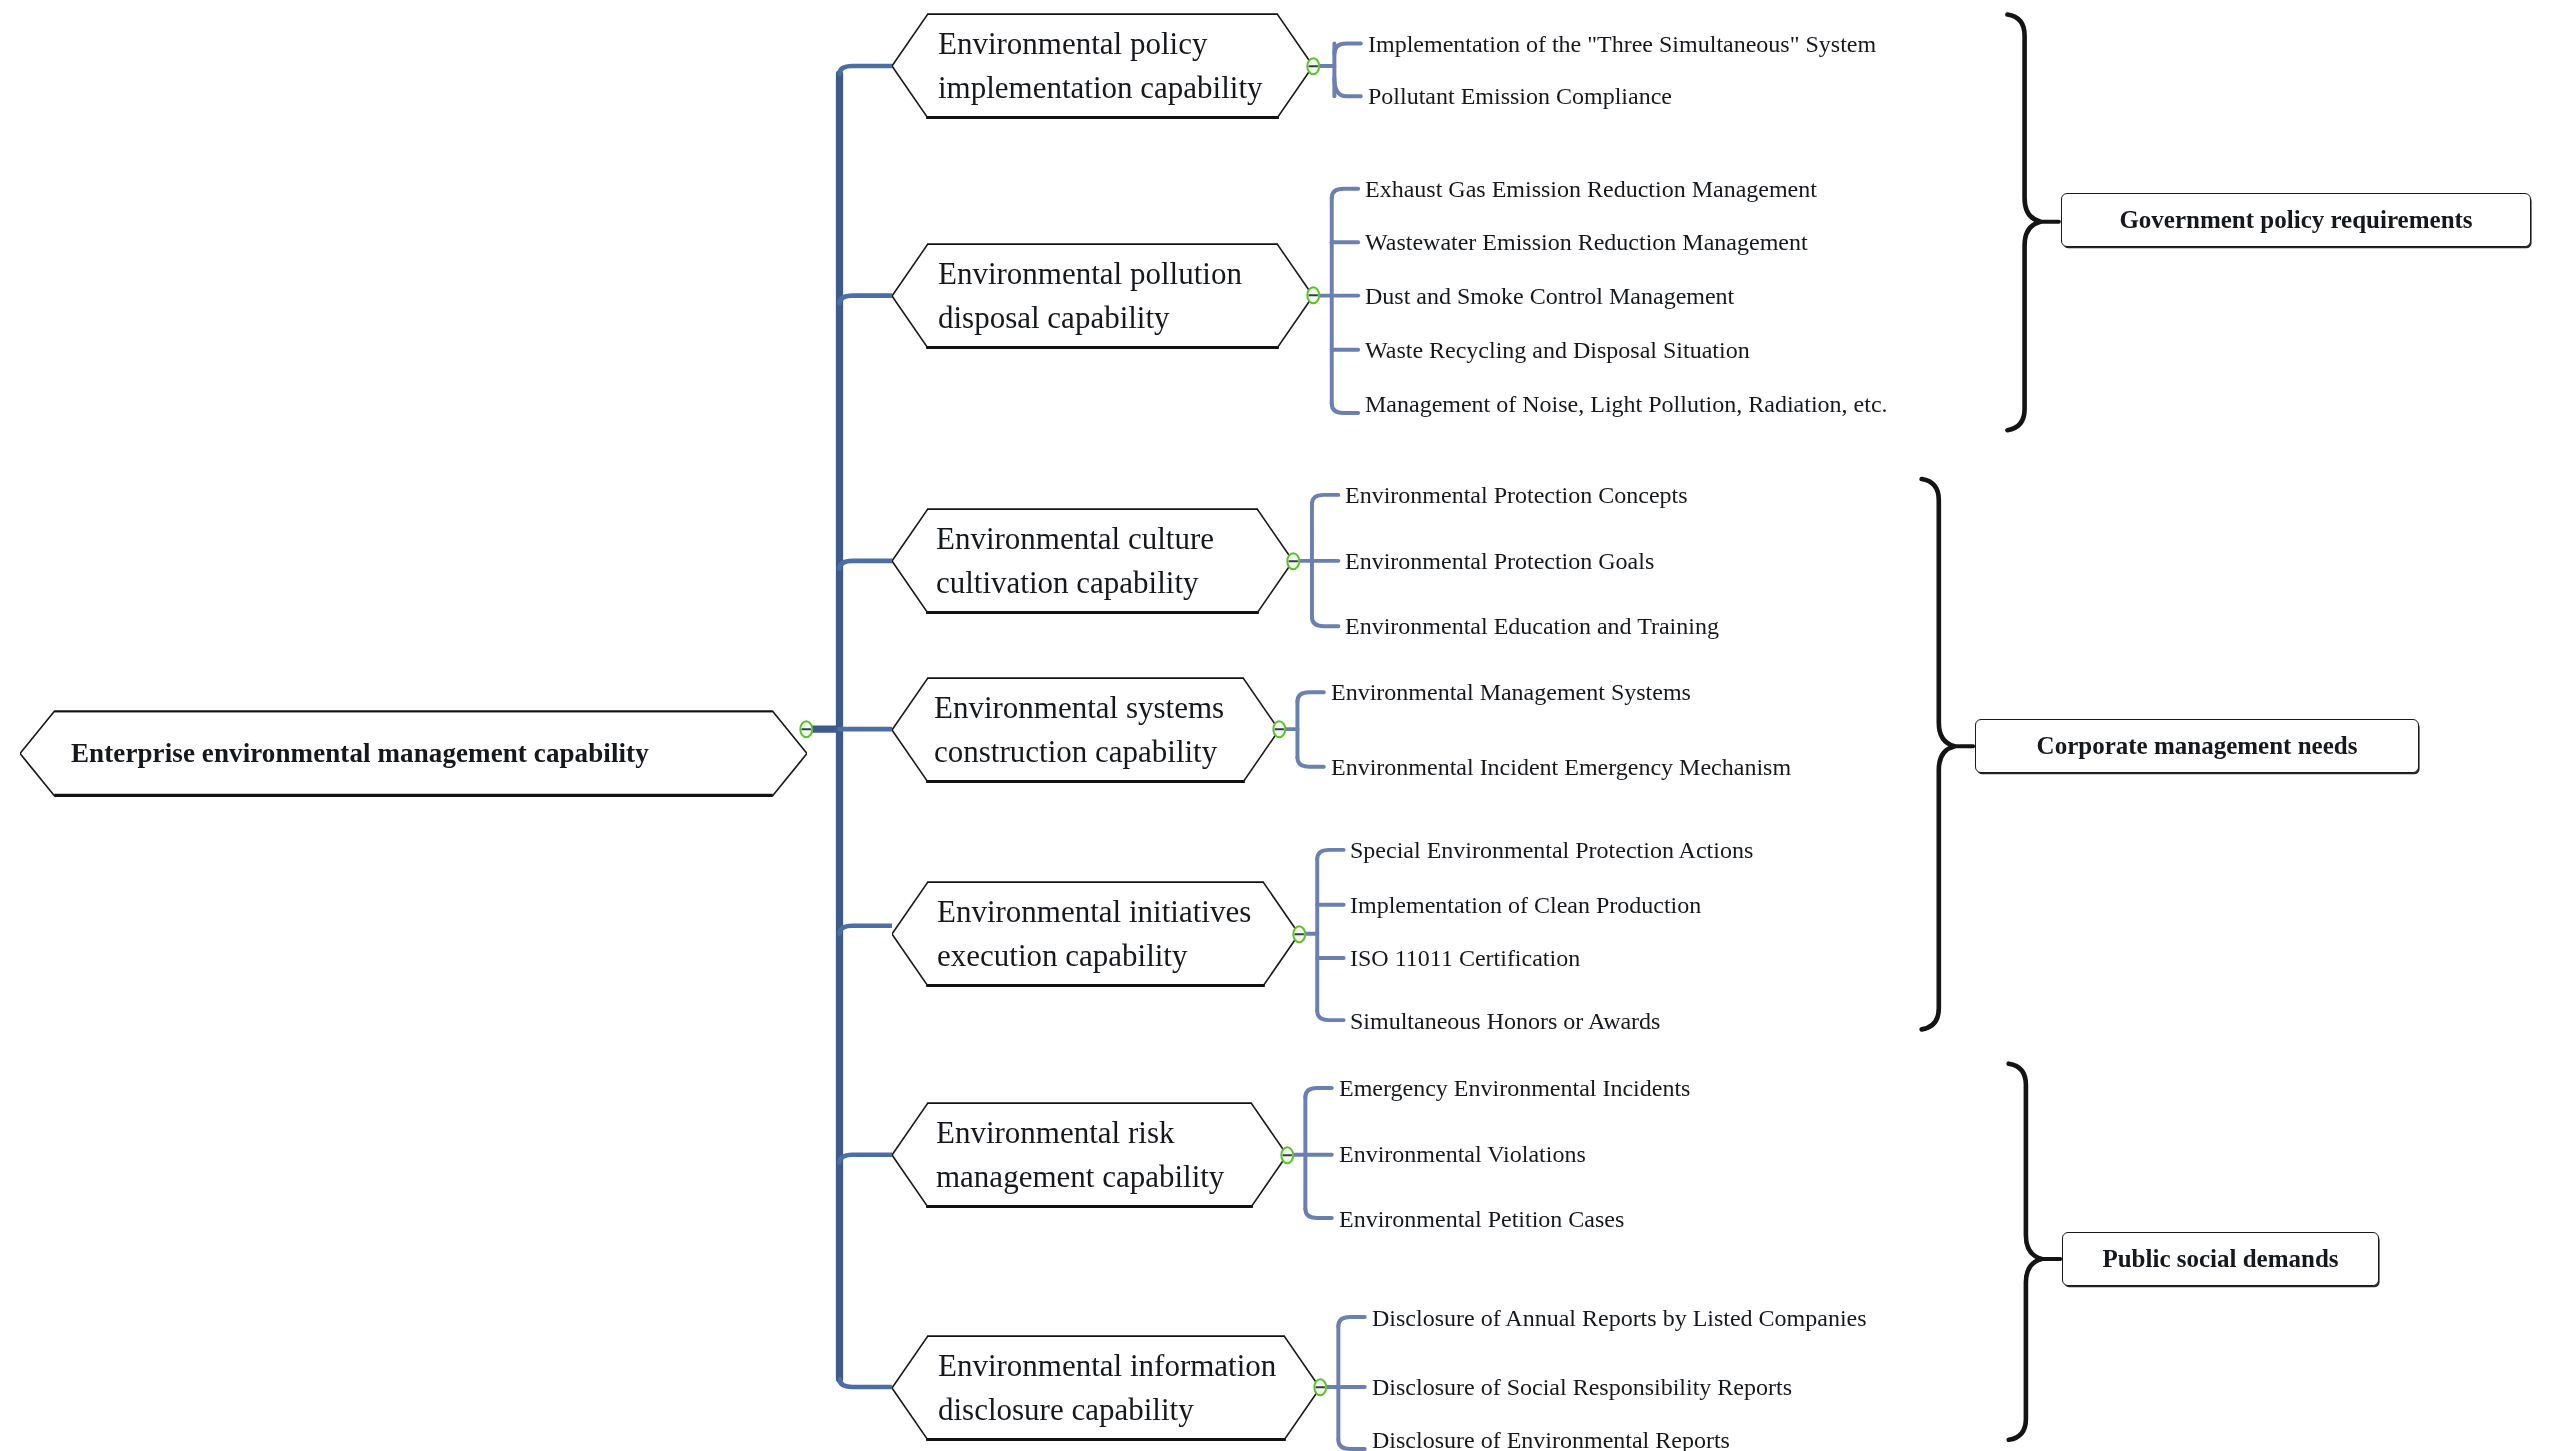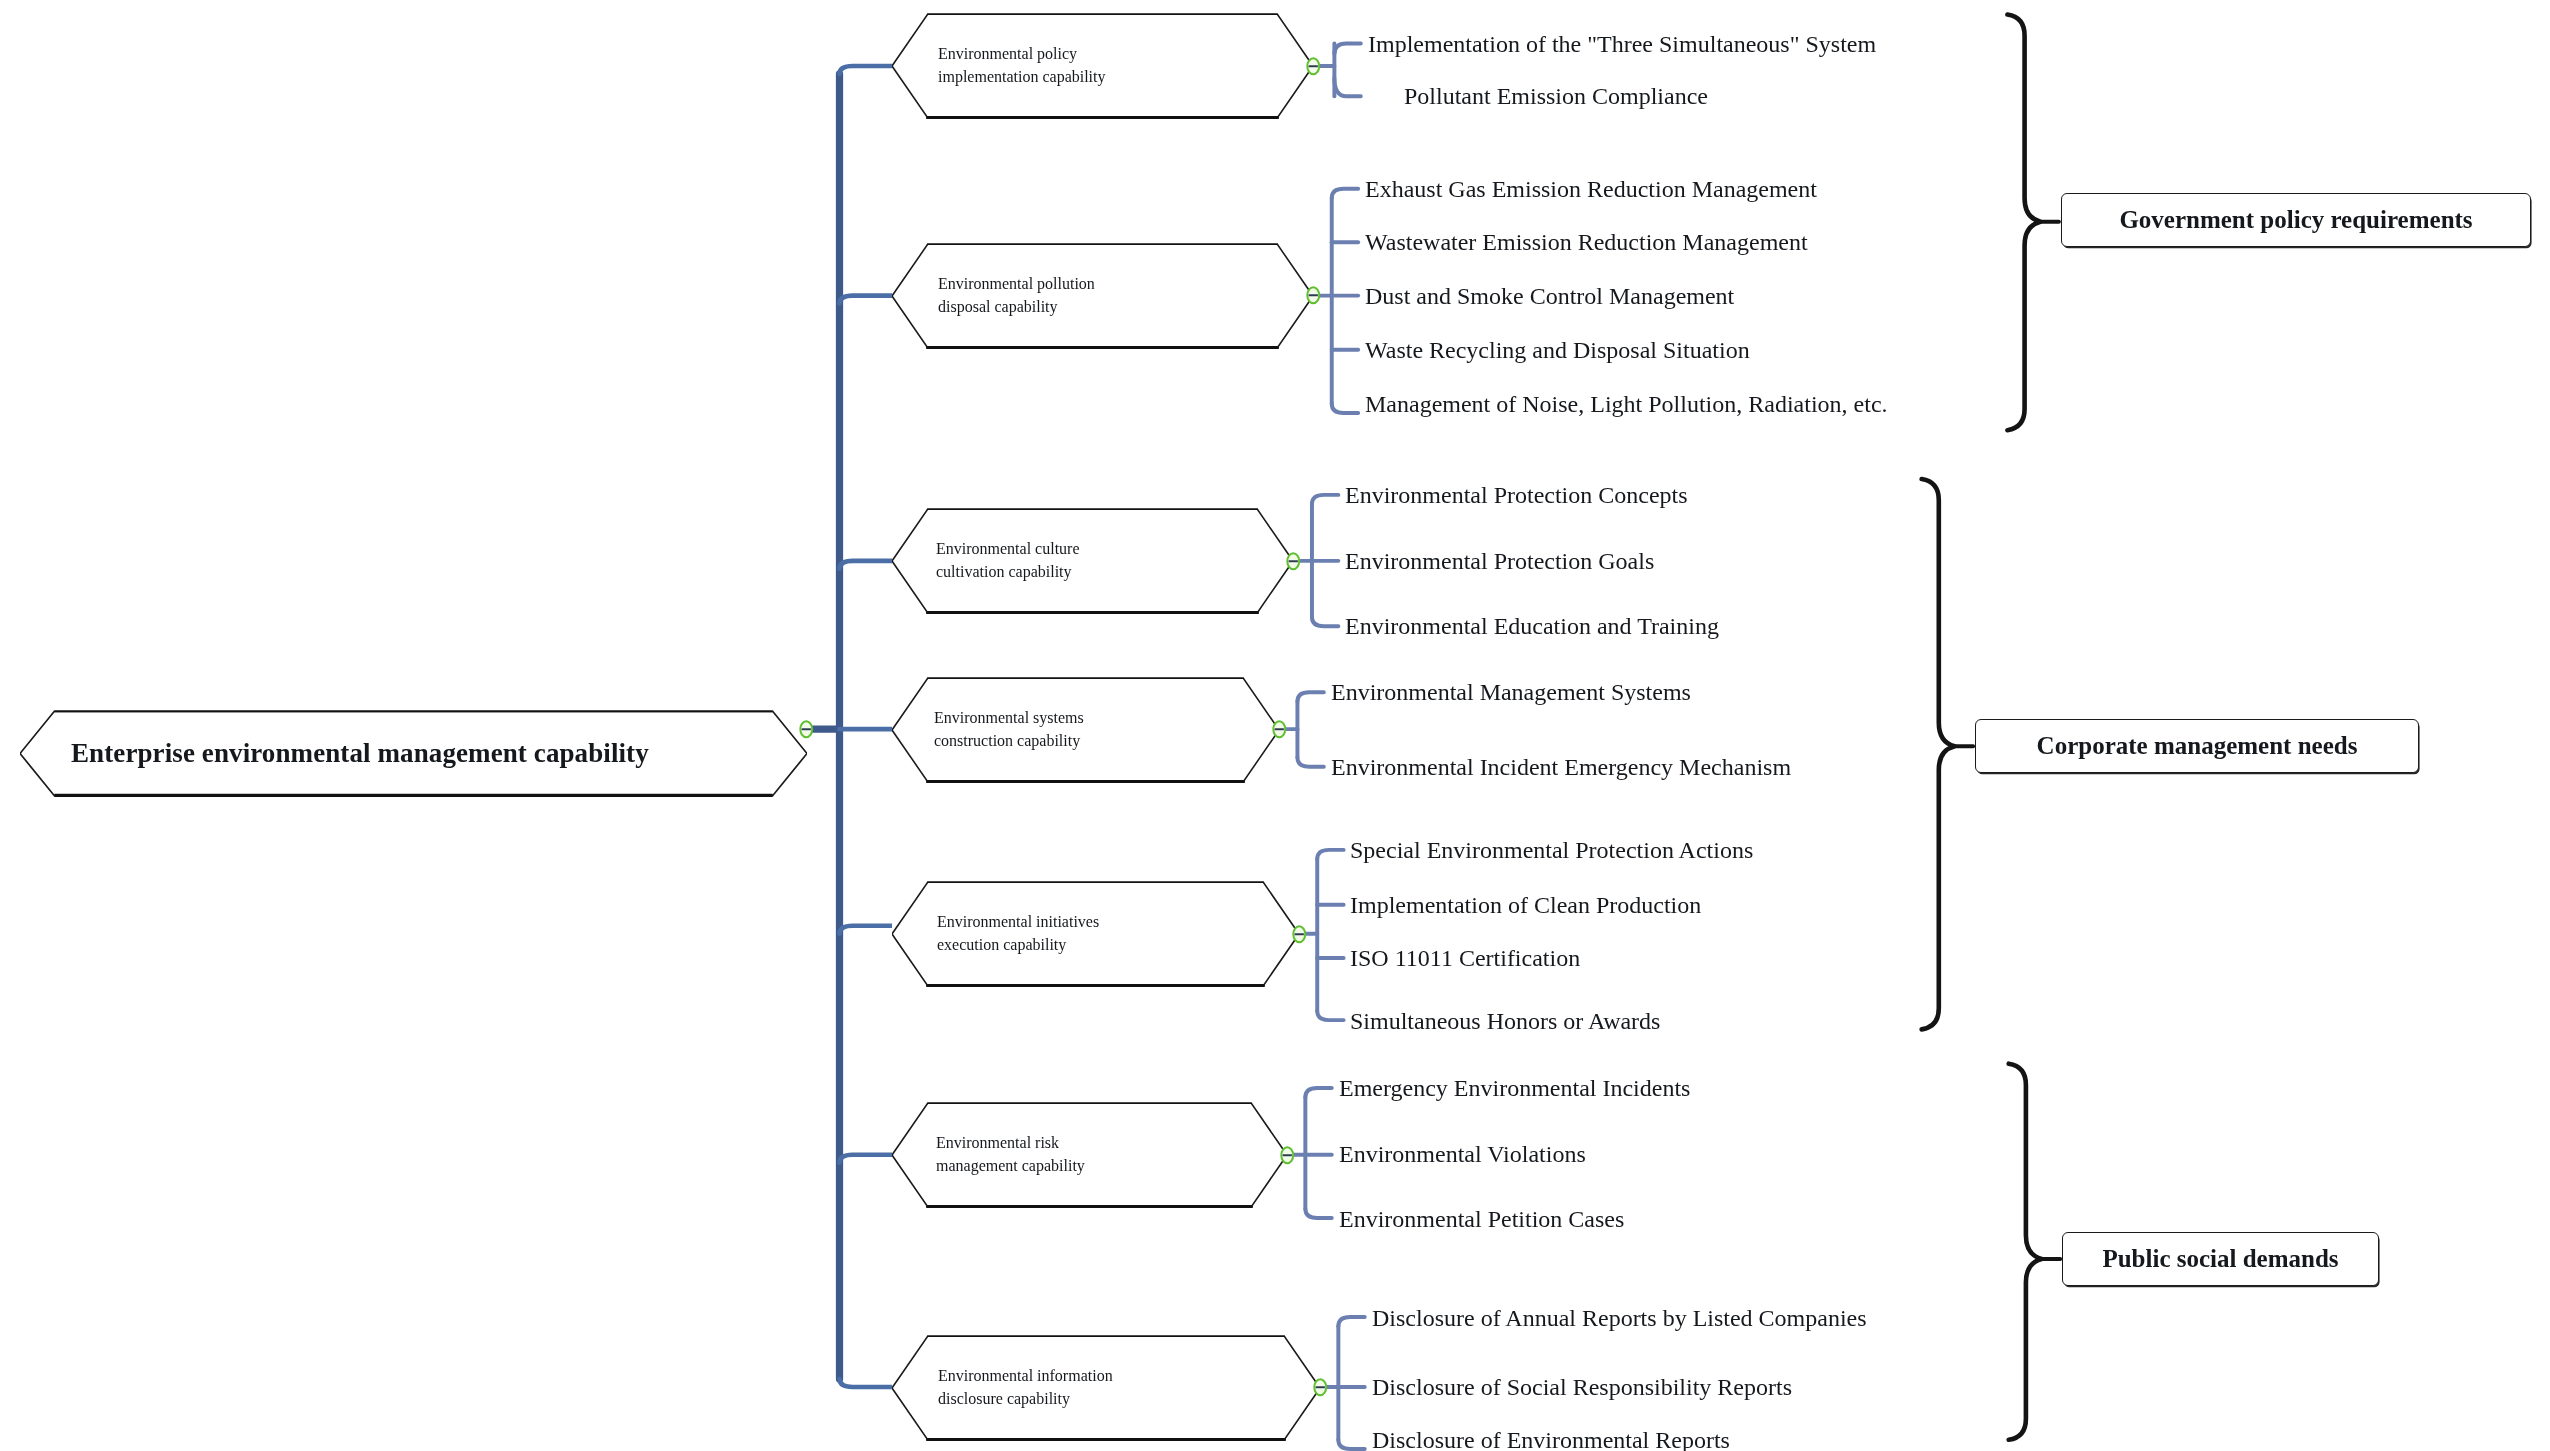--- a/index.html
+++ b/index.html
@@ -42,21 +42,21 @@
     color: #15181c;
     line-height: 1.42;
     white-space: pre-line;
   }
   .hex.root .hextext {
     font-weight: bold;
     font-size: 27px;
     letter-spacing: 0.1px;
   }
   .hex.branch .hextext {
-    font-size: 16px;
+    font-size: 31px;
   }
   
   .leaf {
     position: absolute;
     color: #15181c;
     font-size: 24px;
     white-space: nowrap;
     z-index: 3;
     line-height: 1;
   }
@@ -204,21 +204,21 @@
       <path d="M54,2 L584,2" stroke="#111111" stroke-width="2.4" fill="none"></path>
     </svg>
     <span class="hextext">Environmental policy
 implementation capability</span>
   </div>
   <svg class="toggle" style="left:1304px; top:57px;" viewBox="0 0 28 28">
     <ellipse cx="14" cy="14" rx="9" ry="12" fill="#f2fbe8" stroke="#5fbf2f" stroke-width="3"></ellipse>
     <line x1="7" y1="14" x2="21" y2="14" stroke="#2d3b52" stroke-width="3"></line>
   </svg>
   <div class="leaf" style="left:1368px; top:32px;">Implementation of the "Three Simultaneous" System</div>
-  <div class="leaf" style="left:1368px; top:84px;margin-left:36px;">Pollutant Emission Compliance</div>
+  <div class="leaf" style="left:1368px; top:84px;">Pollutant Emission Compliance</div>
 
   <div class="hex branch" style="left:892px; top:243px; width:421px; height:106px; padding-left:46px;">
     <svg class="hexbg" viewBox="0 0 638 160" preserveAspectRatio="none">
       <polygon points="0,80 54,2 584,2 638,80 584,158 54,158" fill="#ffffff" stroke="#1b1b1b" stroke-width="2.4"></polygon>
       <path d="M54,158 L584,158" stroke="#111111" stroke-width="5" fill="none"></path>
       <path d="M54,2 L584,2" stroke="#111111" stroke-width="2.4" fill="none"></path>
     </svg>
     <span class="hextext">Environmental pollution
 disposal capability</span>
   </div>

